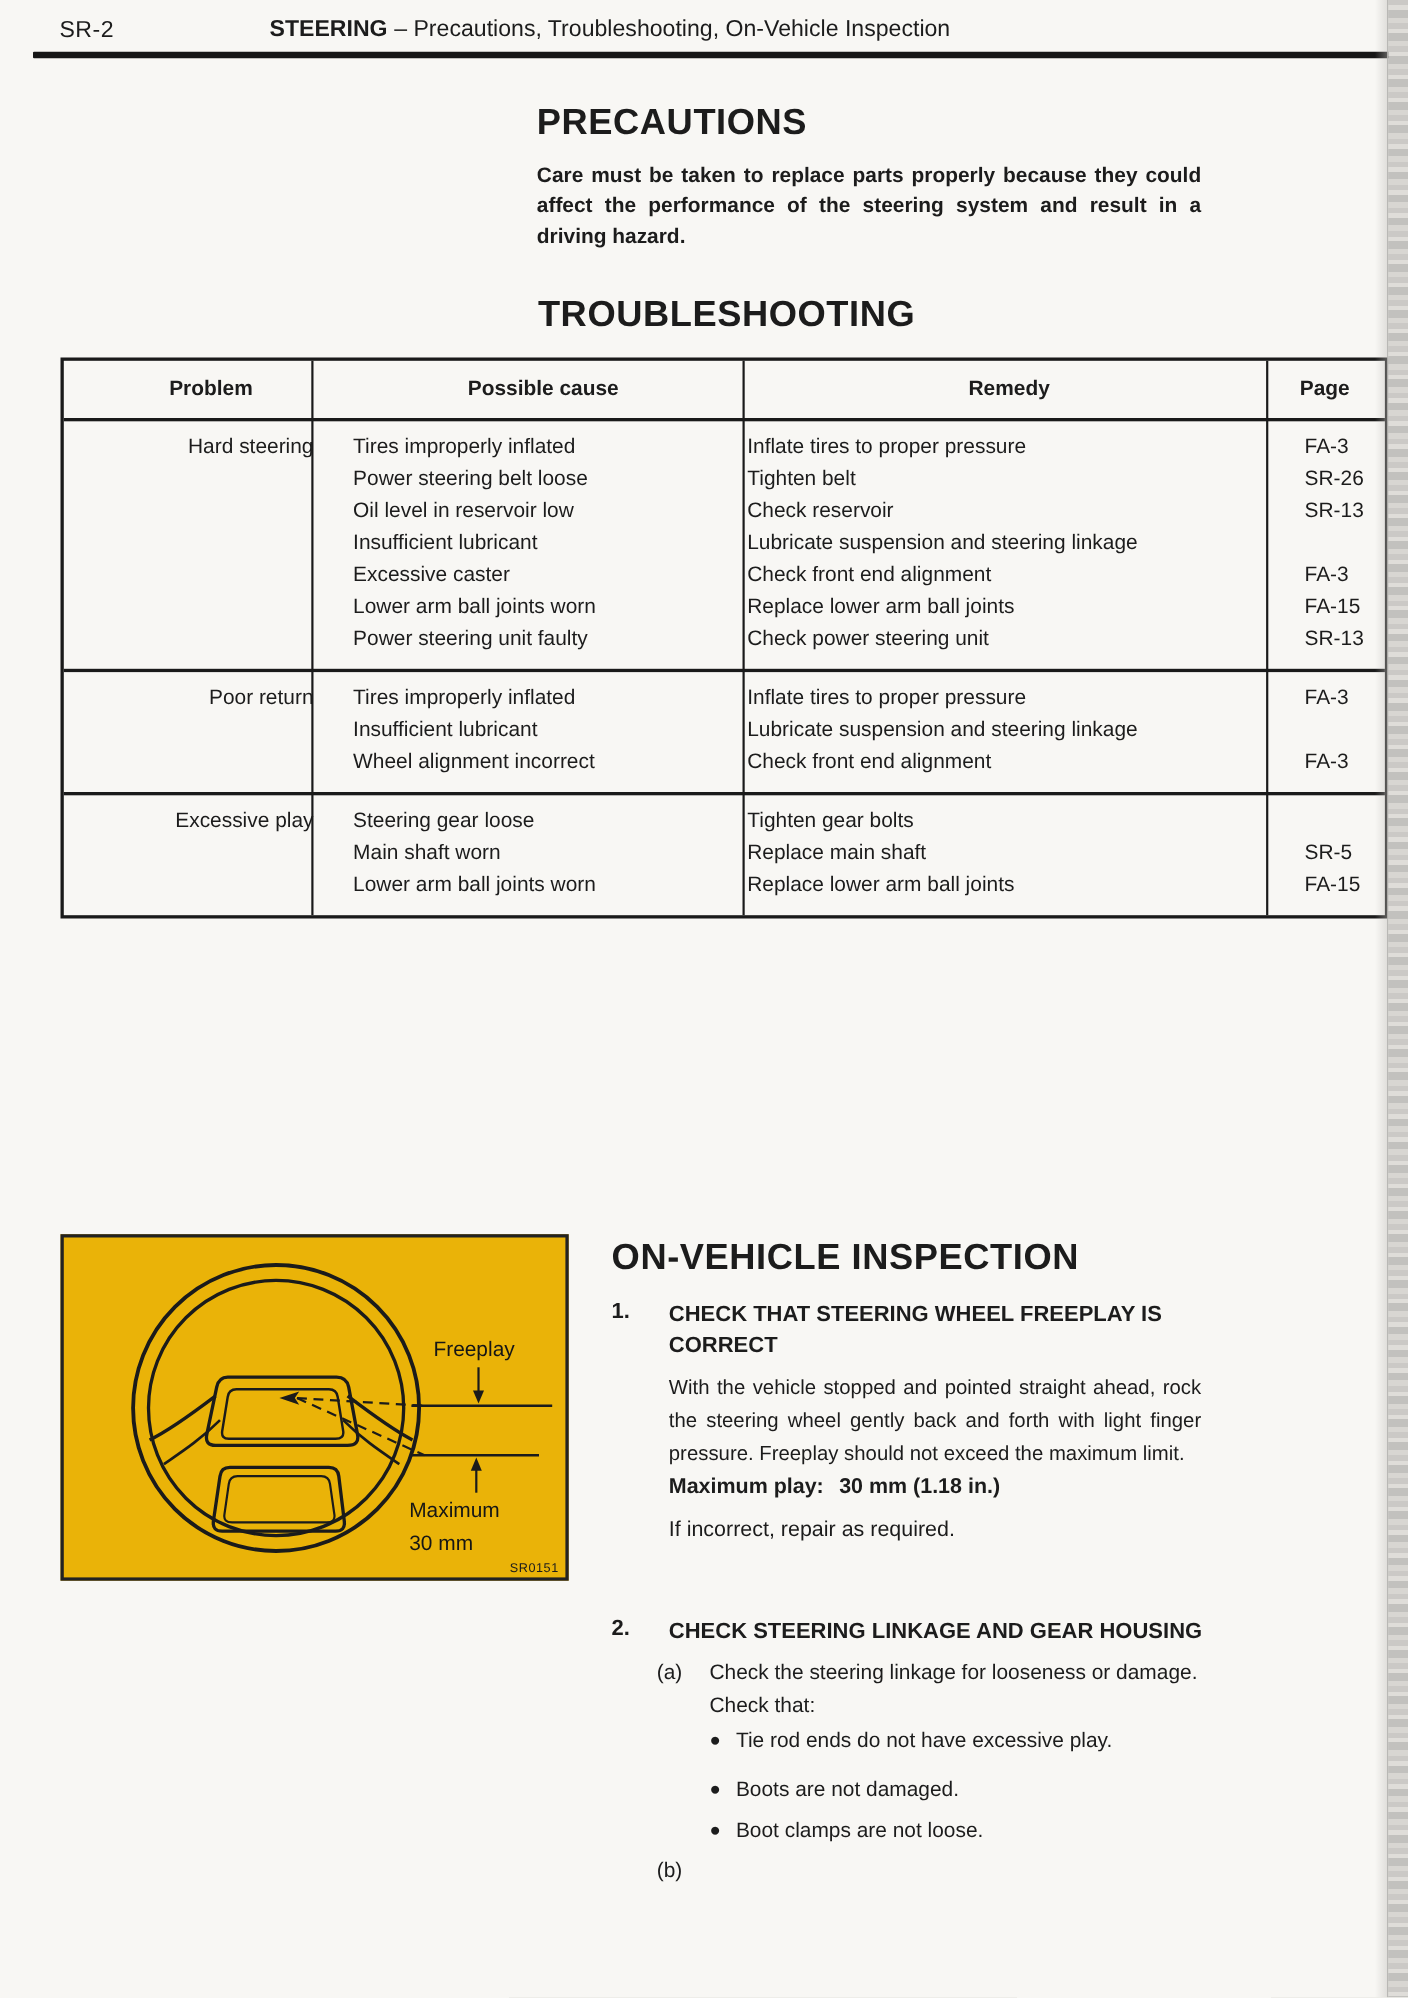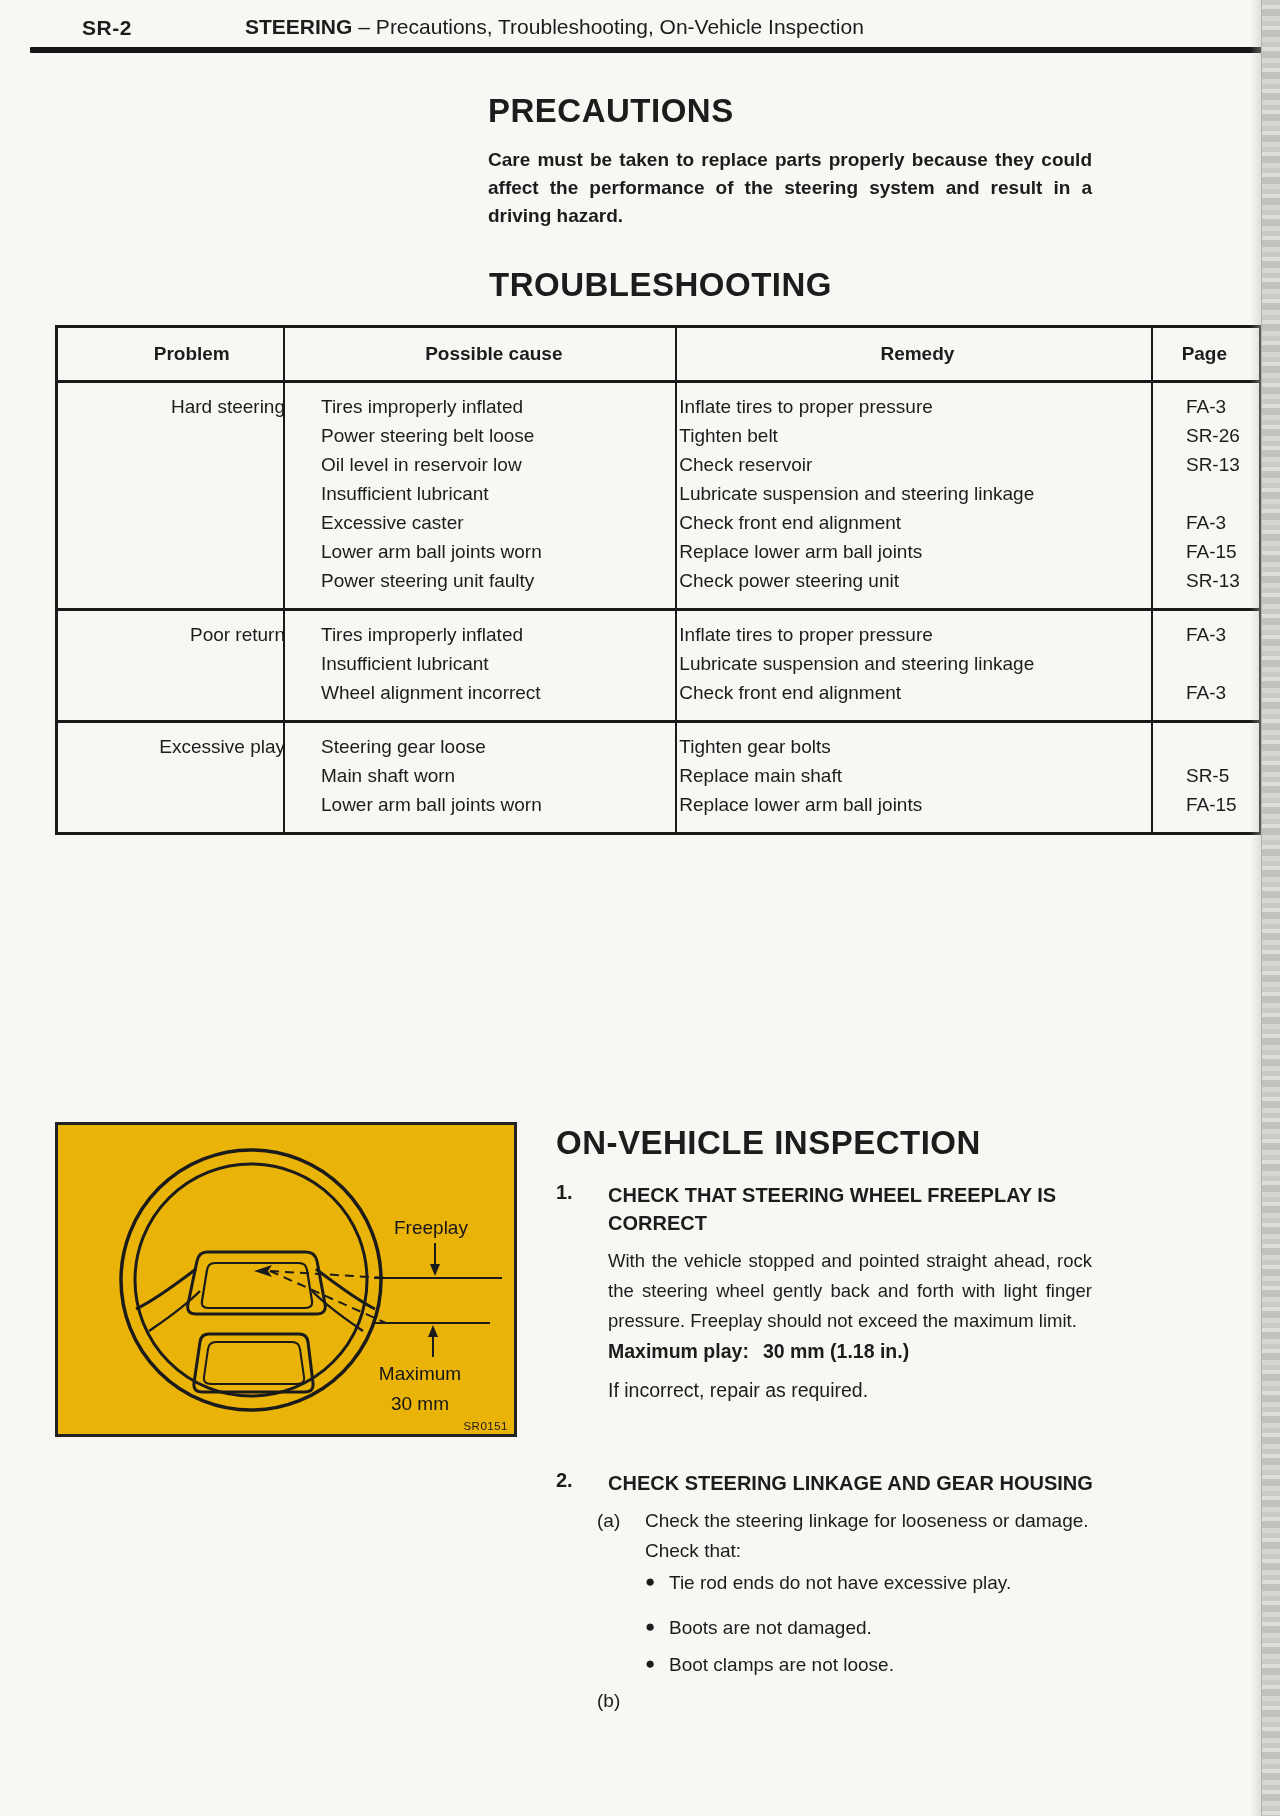--- a/index.html
+++ b/index.html
@@ -4,21 +4,21 @@
 <style>
   html,body{margin:0;padding:0;background:#e8e6e2;}
   #page{
     position:relative; width:1280px; height:1816px;
     background:#f8f7f4; overflow:hidden;
     font-family:"Liberation Sans", sans-serif;
     color:#1c1c1c;
   }
   .abs{position:absolute;}
   
-  .pagenum{left:54px; top:16px; font-size:21px; font-weight:bold; letter-spacing:.5px;margin-left:28px;}
+  .pagenum{left:54px; top:16px; font-size:21px; font-weight:normal; letter-spacing:.5px;}
   .runhead{left:245px; top:15px; font-size:21px;}
   .runhead b{font-weight:bold; margin-right:6px;}
   .headrule{left:30px; top:47px; width:1250px; height:6px; background:#161616; border-radius:1px;}
   
   .bigtitle{font-size:33px; font-weight:bold; letter-spacing:.5px; white-space:nowrap;}
   
   .precaut-body{
     left:488px; top:146px; width:604px;
     font-size:19px; line-height:28px; font-weight:bold; text-align:justify;
   }
@@ -42,21 +42,21 @@
   .remedy{width:572px; box-sizing:border-box; padding-left:21px; padding-right:145px;}
   .pg{width:82px; text-align:left;}
   
   .figbox{
     left:55px; top:1122px; width:462px; height:315px;
     border:3px solid #222; box-sizing:border-box; background:#eab308;
   }
   .figbox svg{position:absolute; left:0; top:0;}
   .figlabel{position:absolute; font-size:19px; color:#161616;}
   .lab-freeplay{left:336px; top:92px;}
-  .lab-max{left:314px; top:234px; width:96px; text-align:center; line-height:30px;}
+  .lab-max{left:314px; top:234px; width:96px; line-height:30px;}
   .figcode{position:absolute; right:6px; top:295px; font-size:11.5px; letter-spacing:.5px;}
   
   .ovi-title{left:556px; top:1124px;}
   .numrow{display:flex;}
   .numrow .num{width:52px; font-size:20px; font-weight:bold;}
   .numrow .htxt{width:486px; font-size:20px; font-weight:bold; line-height:28px;}
   .item1{left:556px; top:1181px;}
   .body1{
     left:608px; top:1246px; width:484px;
     font-size:18.5px; line-height:30px; text-align:justify;

